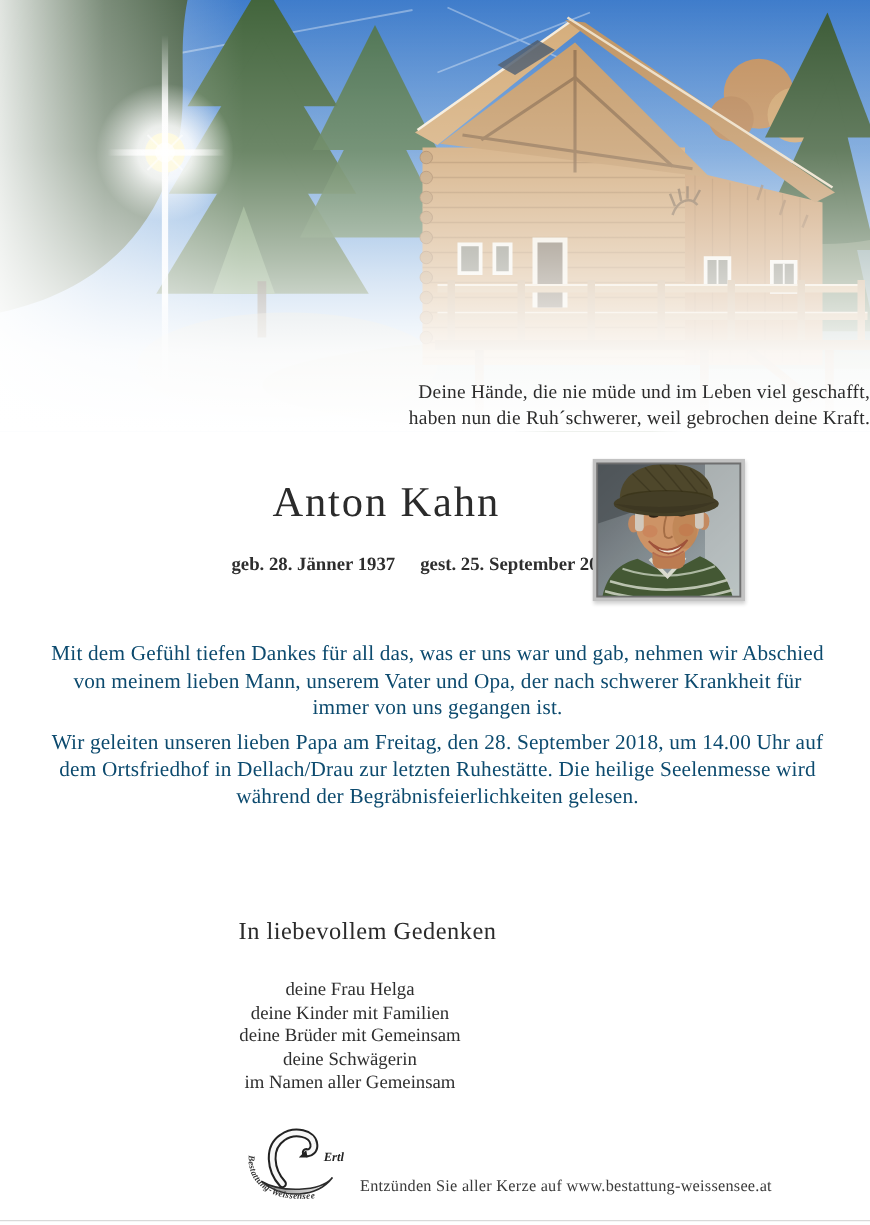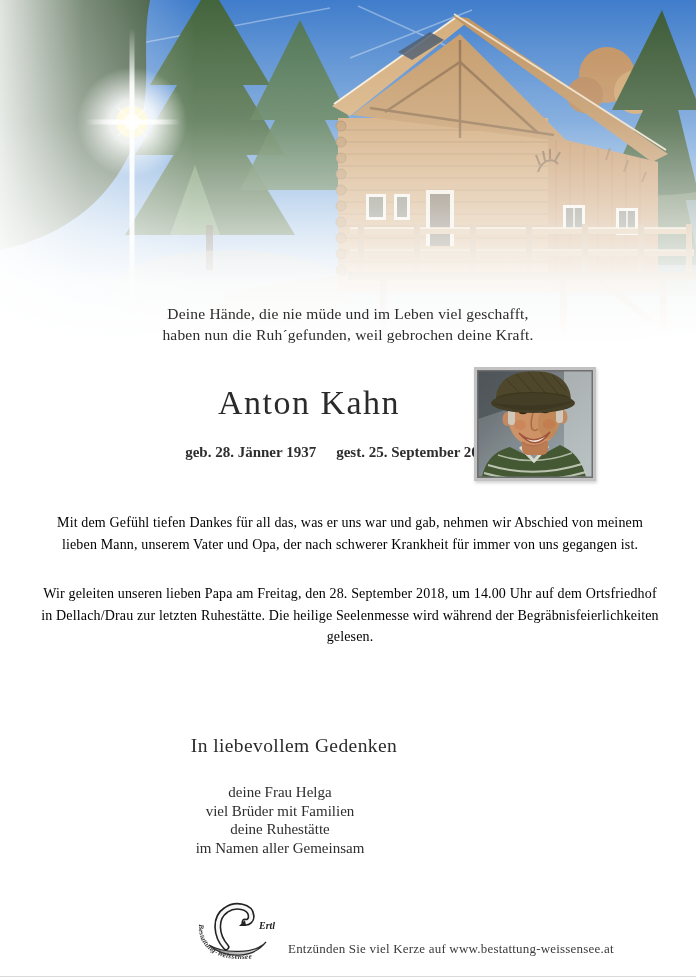--- a/index.html
+++ b/index.html
@@ -7,21 +7,21 @@
   body { font-family:"Liberation Serif","DejaVu Serif",serif; color:#2d2d2d; }
   .page {
     position:relative; width:696px; height:980px; margin:0 auto;
     background:#ffffff; overflow:hidden;
   }
   .hero { position:absolute; top:0; left:0; width:696px; height:345px; }
   .hero svg { display:block; }
 
   .verse {
     position:absolute; top:303px; left:0; width:696px;
-    text-align:center; font-size:15.5px; line-height:21px;
+    text-align:right; font-size:15.5px; line-height:21px;
     color:#2c2c2c; letter-spacing:.2px; z-index:5;
   }
   .name-block {
     position:absolute; top:384px; left:0; width:618px;
     text-align:center; z-index:5;
   }
   .deceased-name { font-size:34px; letter-spacing:1.5px; color:#2b2b2b; font-weight:normal; }
   .dates {
     position:absolute; top:444px; left:0; width:679px;
     text-align:center; font-size:15px; color:#2e2e2e; z-index:5;font-weight:bold;
@@ -29,21 +29,21 @@
   .dates span { display:inline-block; }
   .dates .gap { width:20px; }
 
   .portrait {
     position:absolute; top:367px; left:474px; width:122px; height:114px; z-index:5;
     box-shadow:1px 2px 3px rgba(0,0,0,.18);
   }
 
   .para {
     position:absolute; left:40px; right:36px; text-align:center;
-    font-size:14px; line-height:21.5px; color:#000000; letter-spacing:.15px; z-index:5;
+    font-size:17px; line-height:21.5px; color:#0c4a6e; letter-spacing:.15px; z-index:5;
   }
   .para-thanks { top:512px; }
   .para-funeral { top:583px; }
   .para-rosary { top:670px; }
 
   .closing {
     position:absolute; top:735px; left:0; width:588px; text-align:center;
     font-size:19.5px; color:#2b2b2b; letter-spacing:.4px; z-index:5;
   }
   .mourners {
@@ -259,21 +259,21 @@
         </g>
       </g>
 
       <rect x="0" y="0" width="696" height="345" fill="url(#fadeleft)"></rect>
       <rect x="0" y="0" width="696" height="345" fill="url(#fadebottom)"></rect>
     </svg>
   </div>
 
   <div class="verse">
     <div>Deine Hände, die nie müde und im Leben viel geschafft,</div>
-    <div>haben nun die Ruh´gefunden, weil gebrochen deine Kraft.</div>
+    <div>haben nun die Ruh´schwerer, weil gebrochen deine Kraft.</div>
   </div>
 
   <div class="name-block">
     <div class="deceased-name">Anton Kahn</div>
   </div>
   <div class="dates">
     <span>geb. 28. Jänner 1937</span><span class="gap"></span><span>gest. 25. September 2018</span>
   </div>
 
   <div class="portrait">
@@ -334,22 +334,23 @@
       </g>
     </svg>
   </div>
 
   <div class="para para-thanks">Mit dem Gefühl tiefen Dankes für all das, was er uns war und gab, nehmen wir Abschied von meinem lieben Mann, unserem Vater und Opa, der nach schwerer Krankheit für immer von uns gegangen ist.</div>
   <div class="para para-funeral">Wir geleiten unseren lieben Papa am Freitag, den 28. September 2018, um 14.00 Uhr auf dem Ortsfriedhof in Dellach/Drau zur letzten Ruhestätte. Die heilige Seelenmesse wird während der Begräbnisfeierlichkeiten gelesen.</div>
 
   <div class="closing">In liebevollem Gedenken</div>
   <div class="mourners">
     <div>deine Frau Helga</div>
-    <div>viel Brüder mit Familien</div>
-    <div>deine Ruhestätte</div>
+    <div>deine Kinder mit Familien</div>
+    <div>deine Brüder mit Gemeinsam</div>
+    <div>deine Schwägerin</div>
     <div>im Namen aller Gemeinsam</div>
   </div>
 
   <div class="logo">
     <svg width="108" height="66" viewBox="0 0 108 66">
       <defs>
         <linearGradient id="bodyg" x1="0" y1="0" x2="1" y2="0">
           <stop offset="0" stop-color="#8a8a8a"></stop>
           <stop offset="1" stop-color="#f0f0f0"></stop>
         </linearGradient>
@@ -361,16 +362,16 @@
       <path d="M30,45 C20,34 18,16 30,8 C40,1 54,5 55,13 C56,18 52,21 49,20" fill="none" stroke="#222222" stroke-width="7" stroke-linecap="round"></path>
       <path d="M30,45 C20,34 18,16 30,8 C40,1 54,5 55,13 C56,18 52,21 49,20" fill="none" stroke="#f7f7f7" stroke-width="3.8" stroke-linecap="round"></path>
       <polygon points="49,18 43,24 50,24" fill="#222222"></polygon>
 
       <text font-family="Liberation Serif, DejaVu Serif, serif" font-size="7.2" font-style="italic" font-weight="bold" fill="#333333" letter-spacing="0.3">
         <textPath href="#lg-arc">Bestattung-Weissensee</textPath>
       </text>
       <text x="63" y="27" font-family="Liberation Serif, DejaVu Serif, serif" font-size="10" font-style="italic" font-weight="bold" fill="#222222">Ertl</text>
     </svg>
   </div>
-  <div class="candle">Entzünden Sie viel Kerze auf www.bestattung-weissensee.at</div>
+  <div class="candle">Entzünden Sie aller Kerze auf www.bestattung-weissensee.at</div>
 
   <div class="card-bottom-edge"></div>
 </div>
 
 </body></html>

